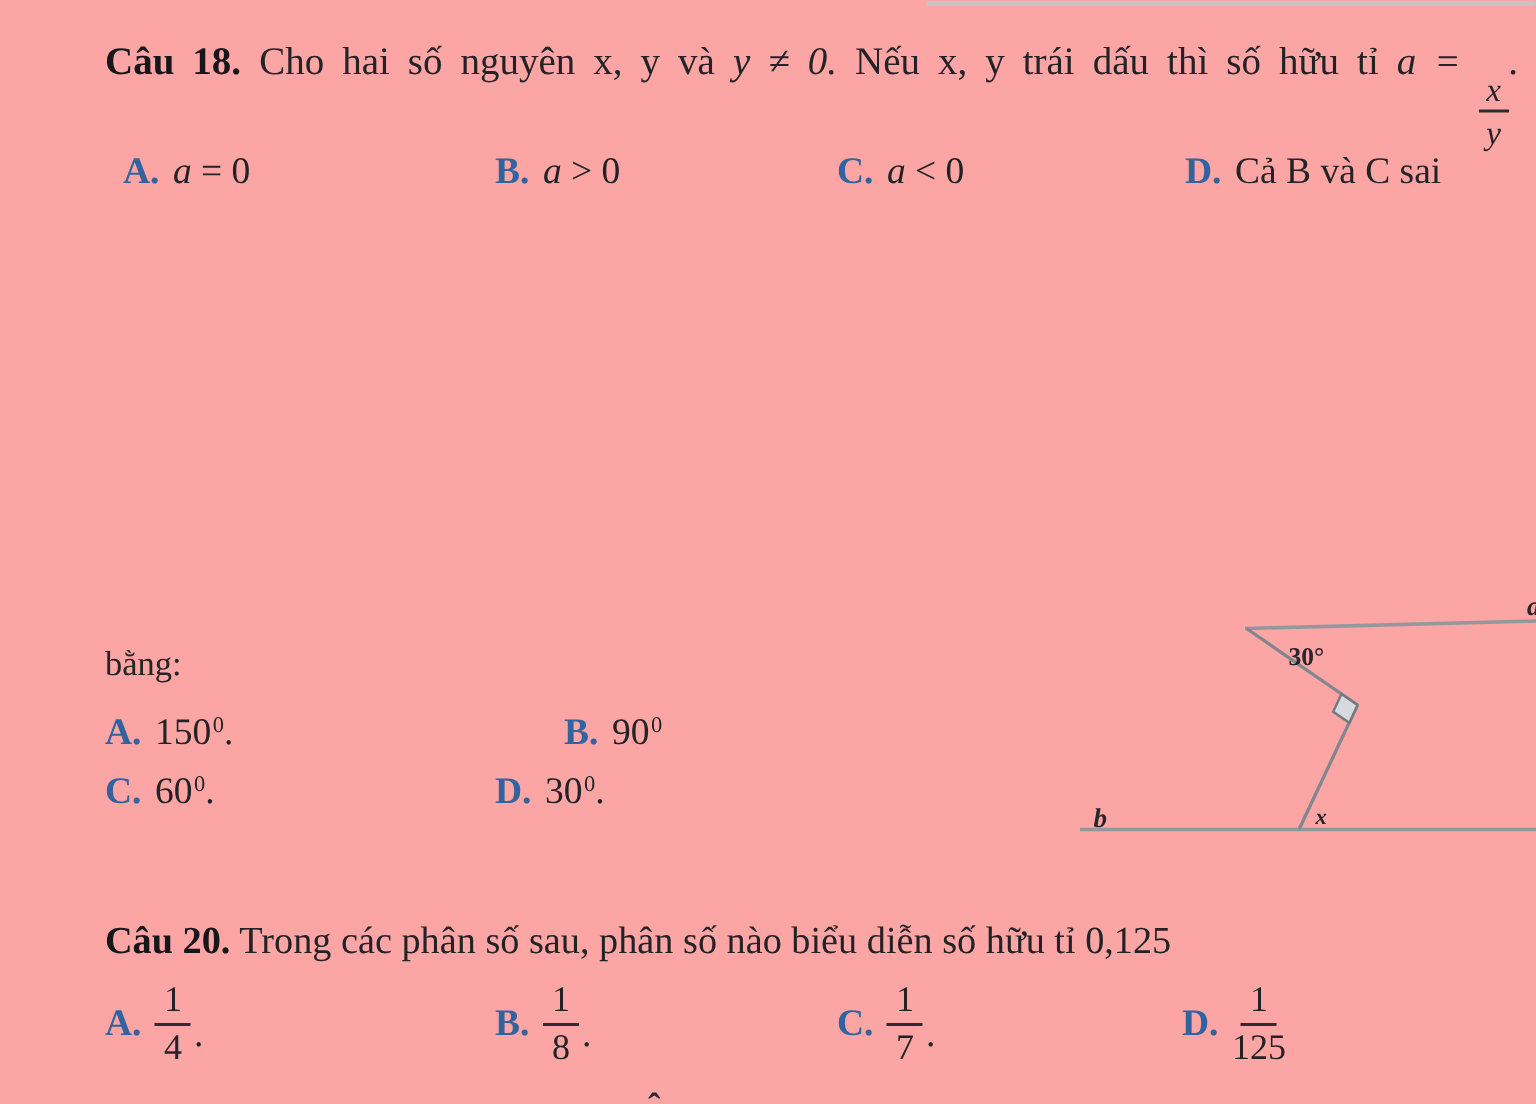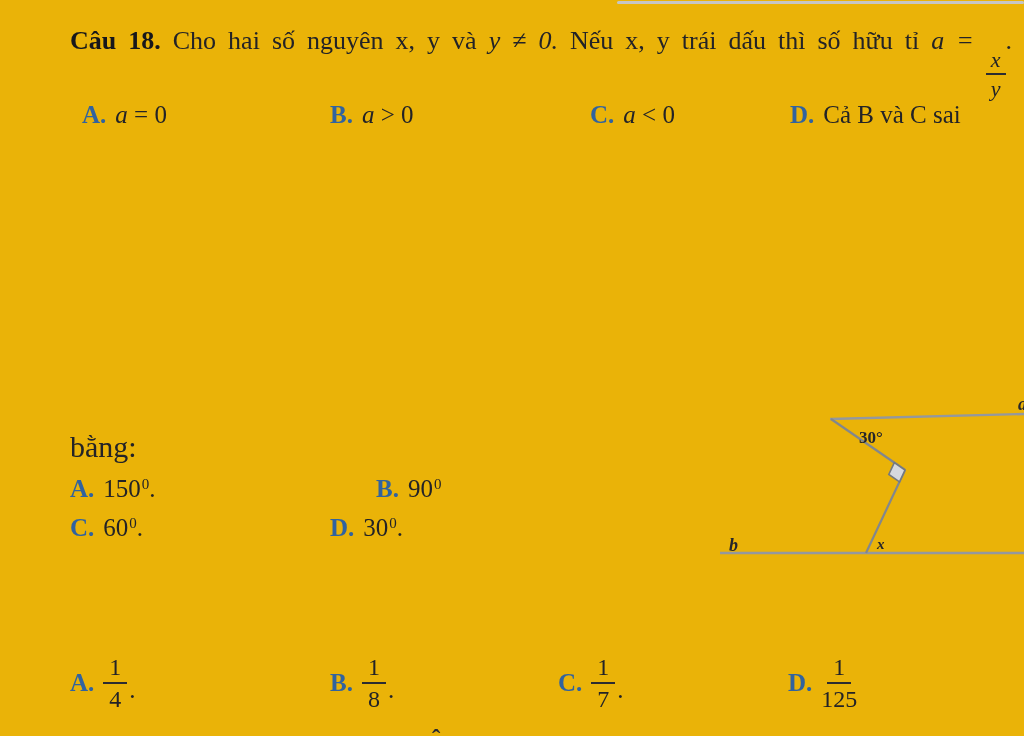--- a/index.html
+++ b/index.html
@@ -1,19 +1,19 @@
 <!DOCTYPE html>
 <html><head>
 <meta charset="utf-8">
 <style>
   html,body { margin:0; padding:0; background:#e9e9e9; }
   .page {
     position:relative;
     width:1024px; height:736px;
-    background:#eab308;
+    background:#fca5a5;
     overflow:hidden;
     font-family:"Liberation Serif","DejaVu Serif",serif;
     color:#232327;
   }
   .top-divider {
     position:absolute; left:617px; top:1px; width:407px; height:3px;
     background:#c6c6c6; border-radius:2px;
   }
   .qlabel { font-weight:bold; color:#17171b; }
   .mi { font-style:italic; }
@@ -31,21 +31,21 @@
   .ifrac .num { padding:0 5px 1px; border-bottom:2px solid #2c2c31; }
   .ifrac .den { padding-top:1px; }
 
   .opt { position:absolute; font-size:25px; line-height:34px; white-space:nowrap; }
 
   
   .q19-line1 {
     position:absolute; left:70px; top:386px; width:648px;
     font-size:26px; text-align:justify; text-align-last:justify;
   }
-  .q19-line2 { position:absolute; left:70px; top:430px; font-size:30px; }
+  .q19-line2 { position:absolute; left:70px; top:430px; font-size:23px; }
   .opt sup { font-size:15px; position:relative; top:1px; margin-left:1px; }
 
   .figure-wrap { position:absolute; left:700px; top:385px; width:324px; height:195px; }
   .figure-wrap svg { overflow:hidden; display:block; }
 
   
   .q20-line { position:absolute; left:70px; top:612px; font-size:25.5px; }
   .fopt { position:absolute; top:650px; height:66px; display:flex; align-items:center; font-size:25px; }
   .frac {
     display:inline-flex; flex-direction:column; align-items:center;
@@ -75,21 +75,21 @@
         <span class="den">y</span>
       </span><span>.</span>
   </div>
 
   <div class="opt" style="left:70px; top:98px;margin-left:12px;">
     <span class="letter">A.</span><span class="mi">a</span><span> = 0</span>
   </div>
   <div class="opt" style="left:330px; top:98px;">
     <span class="letter">B.</span><span class="mi">a</span><span> &gt; 0</span>
   </div>
-  <div class="opt" style="left:558px; top:98px;margin-left:32px;">
+  <div class="opt" style="left:558px; top:98px;">
     <span class="letter">C.</span><span class="mi">a</span><span> &lt; 0</span>
   </div>
   <div class="opt" style="left:790px; top:98px;text-align:center;">
     <span class="letter">D.</span><span class="mi"></span><span>Cả B và C sai</span>
   </div>
 
   <div class="q19-line2">bằng:</div>
 
   <div class="opt" style="left:70px; top:466px;">
     <span class="letter">A.</span><span>150</span><sup>0</sup><span>.</span>
@@ -111,20 +111,24 @@
       <line x1="131" y1="34" x2="205" y2="85" stroke="#82878e" stroke-width="2.2"></line>
       <line x1="205" y1="85" x2="166" y2="168" stroke="#82878e" stroke-width="2.2"></line>
       <polygon points="205,85 194.3,77.7 188.8,89.5 199.5,96.8" fill="#d6d9de" stroke="#74797f" stroke-width="1.6"></polygon>
       <text x="159" y="58" font-size="17" font-weight="bold" fill="#26262b" font-family="Liberation Serif, DejaVu Serif, serif">30°</text>
       <text x="29" y="166" font-size="18" font-weight="bold" font-style="italic" fill="#26262b" font-family="Liberation Serif, DejaVu Serif, serif">b</text>
       <text x="177" y="164" font-size="15" font-weight="bold" font-style="italic" fill="#26262b" font-family="Liberation Serif, DejaVu Serif, serif">x</text>
       <text x="318" y="25" font-size="18" font-style="italic" font-weight="bold" fill="#26262b" font-family="Liberation Serif, DejaVu Serif, serif">a</text>
     </svg>
   </div>
 
+  <div class="q20-line">
+    <span class="qlabel">Câu 20.</span>
+    <span>Trong các phân số sau, phân số nào biểu diễn số hữu tỉ 0,125</span>
+  </div>
 
   <div class="fopt" style="left:70px;">
     <span class="letter">A.</span>
     <span class="frac">
         <span class="num">1</span>
         <span class="den">4</span>
       </span>
       <span class="ftail">.</span>
   </div>
   <div class="fopt" style="left:330px;">

